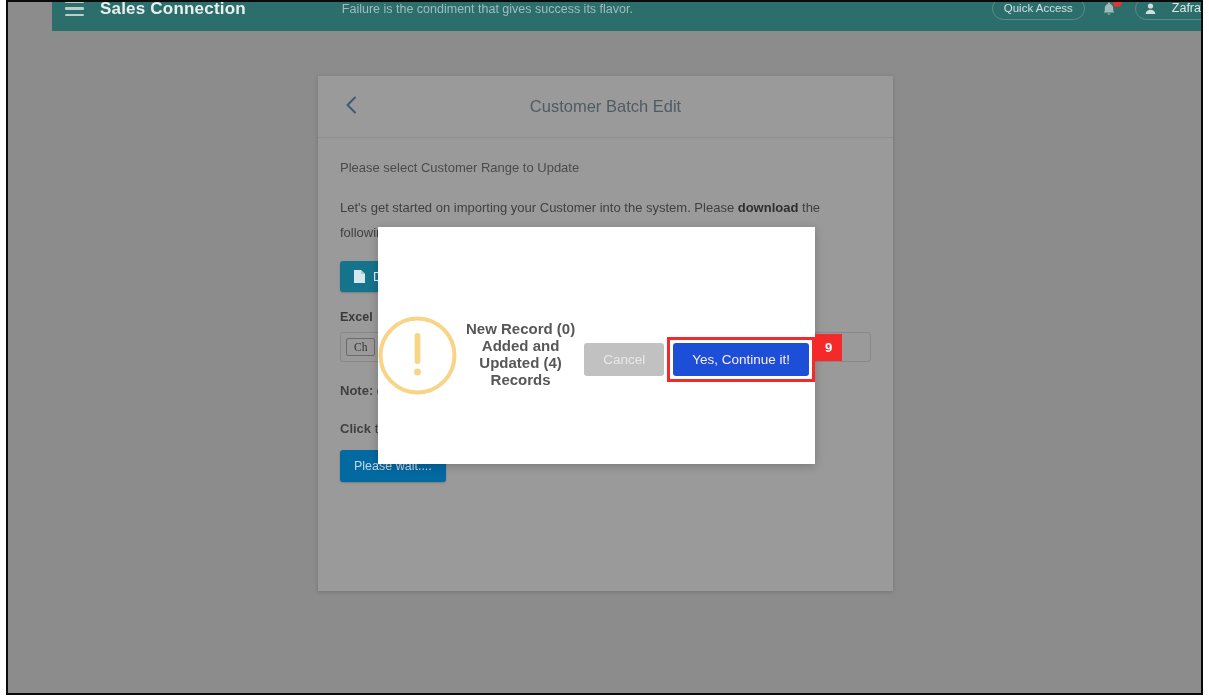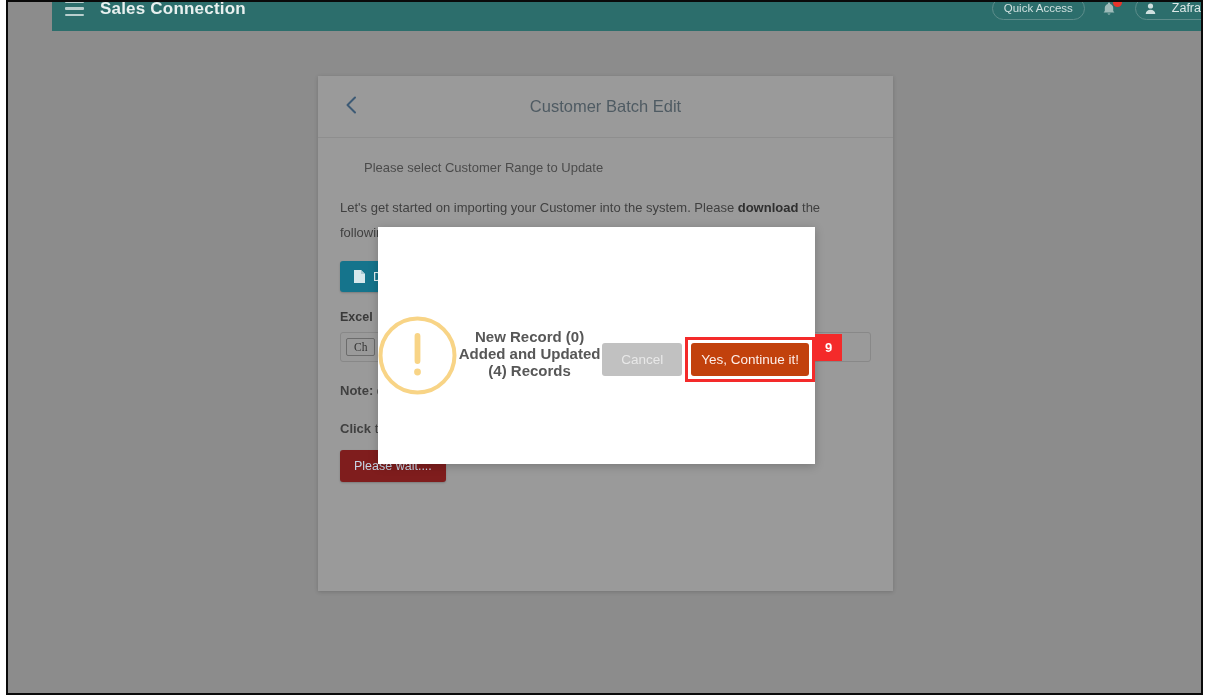--- a/index.html
+++ b/index.html
@@ -180,21 +180,20 @@
   .card-body {
     padding: 22px 22px 0 22px;
     position: relative;
     box-sizing: border-box;
   }
 
   .range-row {
     display: flex;
     align-items: center;
     margin-bottom: 20px;
-    margin-left: 24px;
   }
   .range-label {
     font-size: 13px;
     color: #4b4b4b;
     white-space: nowrap;
   }
   .range-select {
     margin-left: 58px;
     width: 200px;
     border-bottom: 1px solid #8a8a8a;
@@ -272,21 +271,21 @@
     color: #404040;
     line-height: 25px;
     margin: 16px 0 18px 0;
   }
   .click-para {
     font-size: 13px;
     color: #404040;
     margin: 0 0 14px 0;
   }
   .btn-wait {
-    background: #7f1d1d;
+    background: #0369a1;
     color: #c7d6e6;
     font-size: 12.5px;
     border: none;
     border-radius: 3px;
     padding: 9px 14px;
     cursor: pointer;
     box-shadow: 0 1px 2px rgba(0,0,0,.2);
   }
 
   
@@ -333,26 +332,26 @@
     display: inline-flex;
     align-items: center;
   }
   .hl-box {
     border: 3px solid #f42a2a;
     padding: 3px;
     background: #ffffff;
     display: inline-flex;
   }
   .btn-continue {
-    background: #c2410c;
+    background: #1d4ed8;
     color: #fdeeea;
     border: none;
     border-radius: 3px;
     font-size: 13.5px;
-    padding: 9px 10px;
+    padding: 9px 19px;
     cursor: pointer;
     white-space: nowrap;
   }
   .hl-badge {
     position: absolute;
     left: 100%;
     top: -3px;
     background: #f42a2a;
     color: #ffffff;
     font-size: 13px;
@@ -370,20 +369,21 @@
 <div class="screen">
   <div class="frame">
 
     <div class="topbar">
       <div class="hamburger">
         <span></span>
           <span></span>
           <span></span>
       </div>
       <div class="brand">Sales Connection</div>
+      <div class="tagline">Failure is the condiment that gives success its flavor.</div>
 
       <div class="topbar-right">
         <div class="quick-access">Quick Access</div>
 
         <div class="bell-wrap">
           <svg class="bell" width="16" height="17" viewBox="0 0 16 17">
             <path d="M8 1.4c-.6 0-1.1.5-1.1 1.1v.5C5.1 3.4 3.8 5 3.8 6.9v3l-1.2 1.7h10.8L12.2 9.9v-3c0-1.9-1.3-3.5-3.1-3.9v-.5c0-.6-.5-1.1-1.1-1.1z" fill="#9fbcba"></path>
             <path d="M6.4 12.6a1.7 1.7 0 0 0 3.2 0z" fill="#9fbcba"></path>
           </svg>
           <div class="bell-dot"></div>

